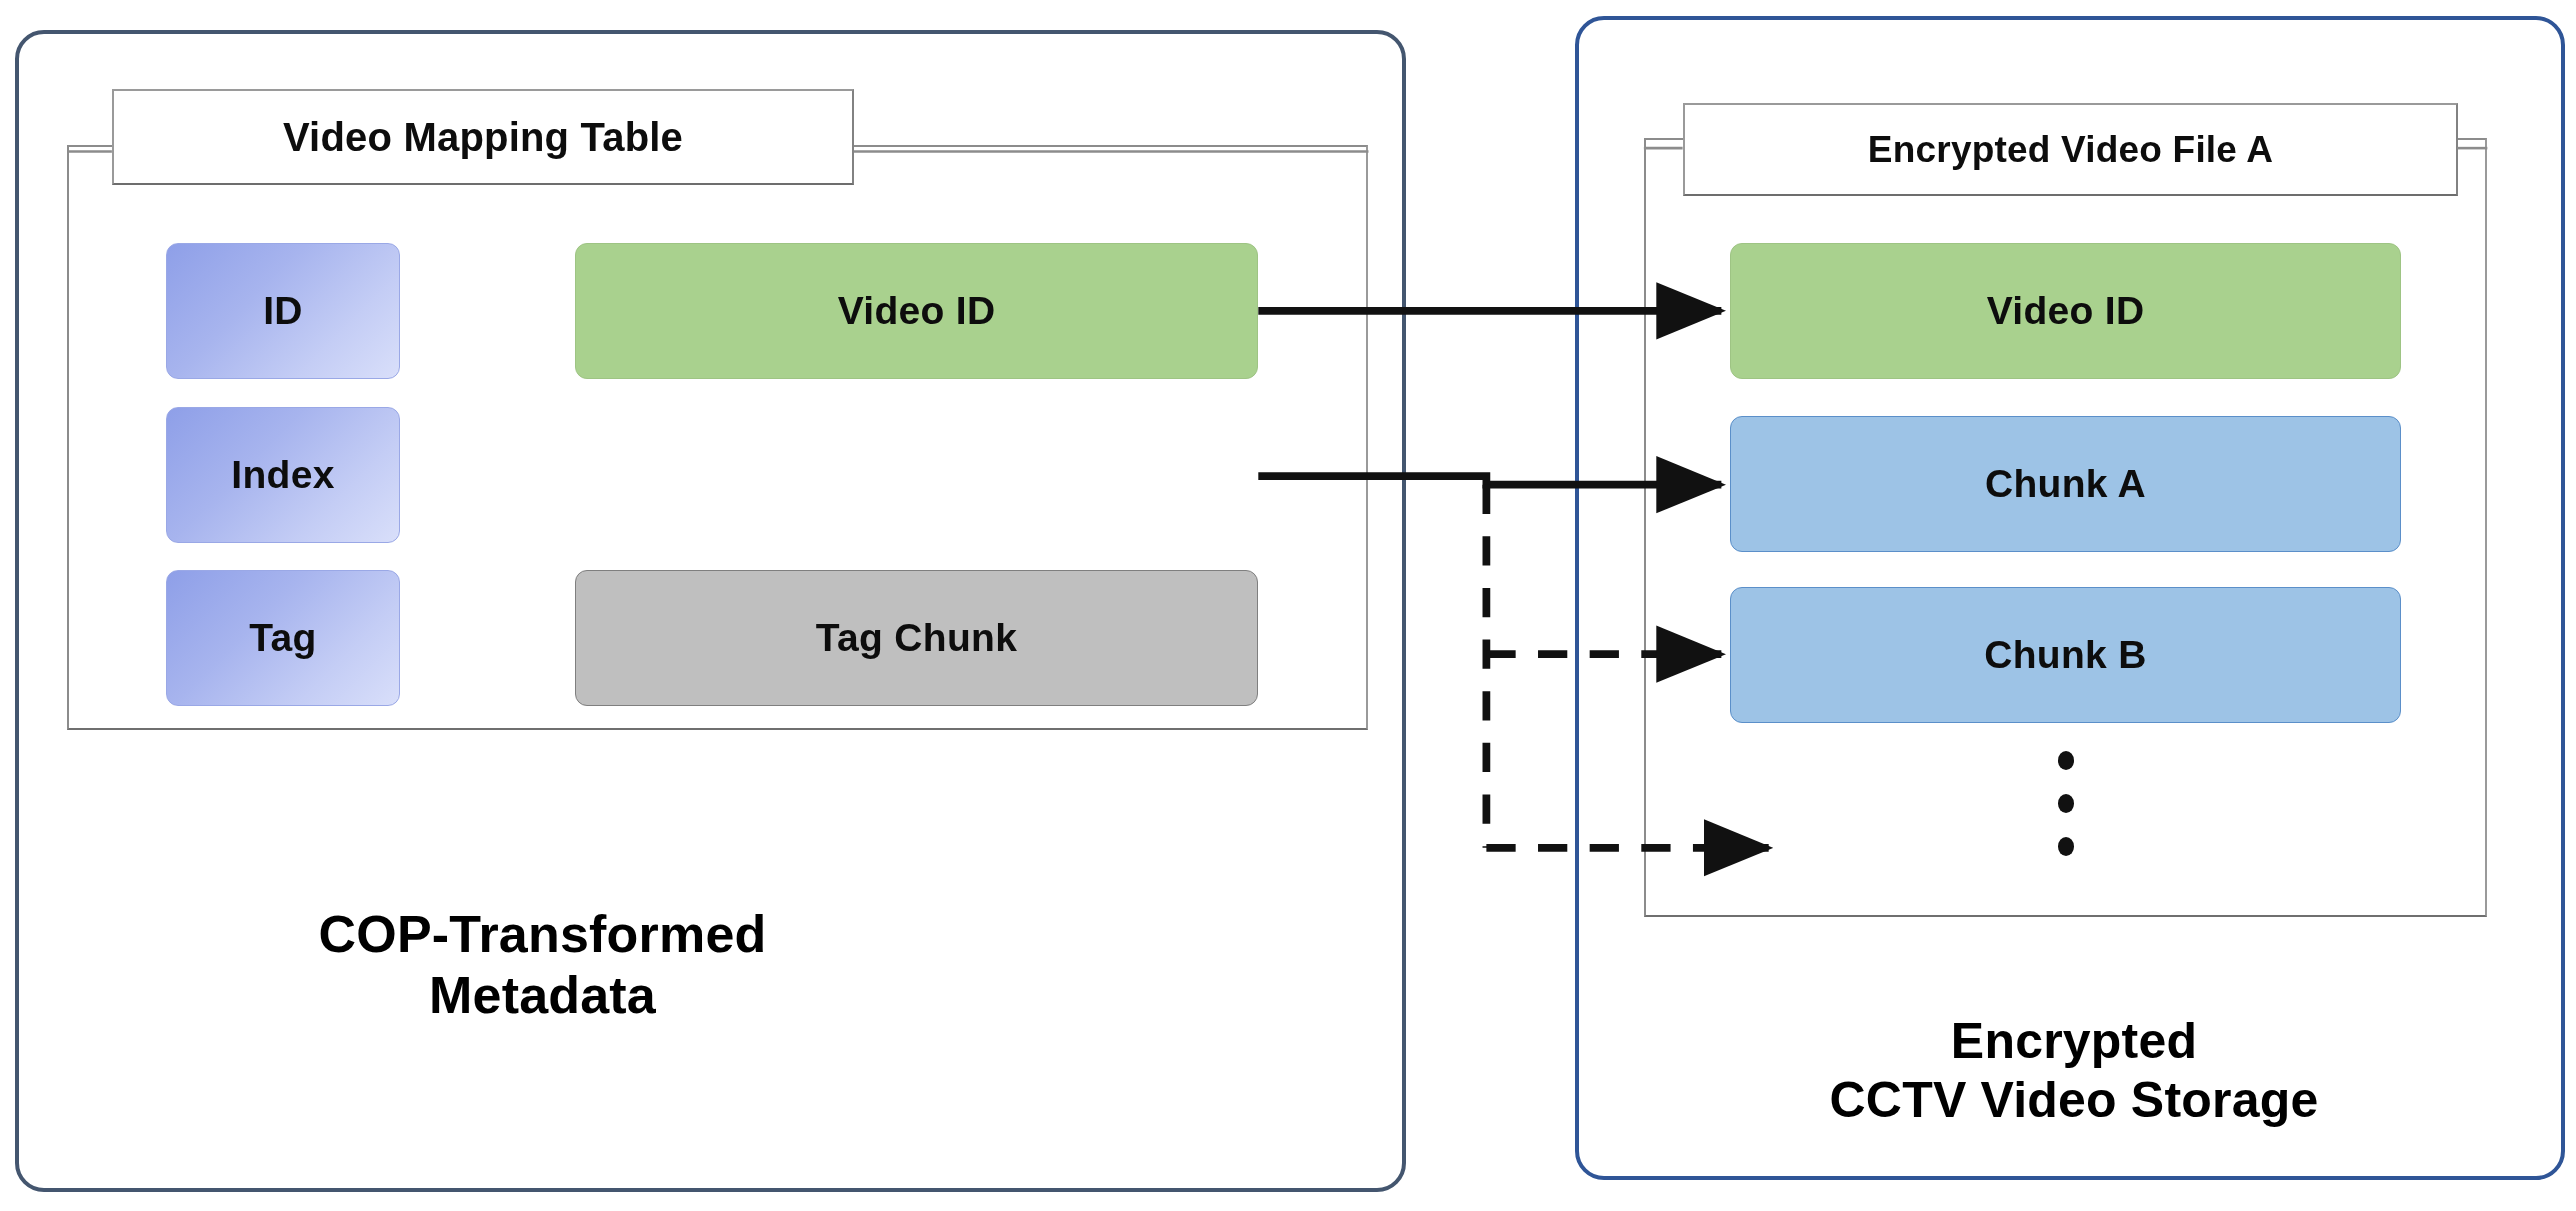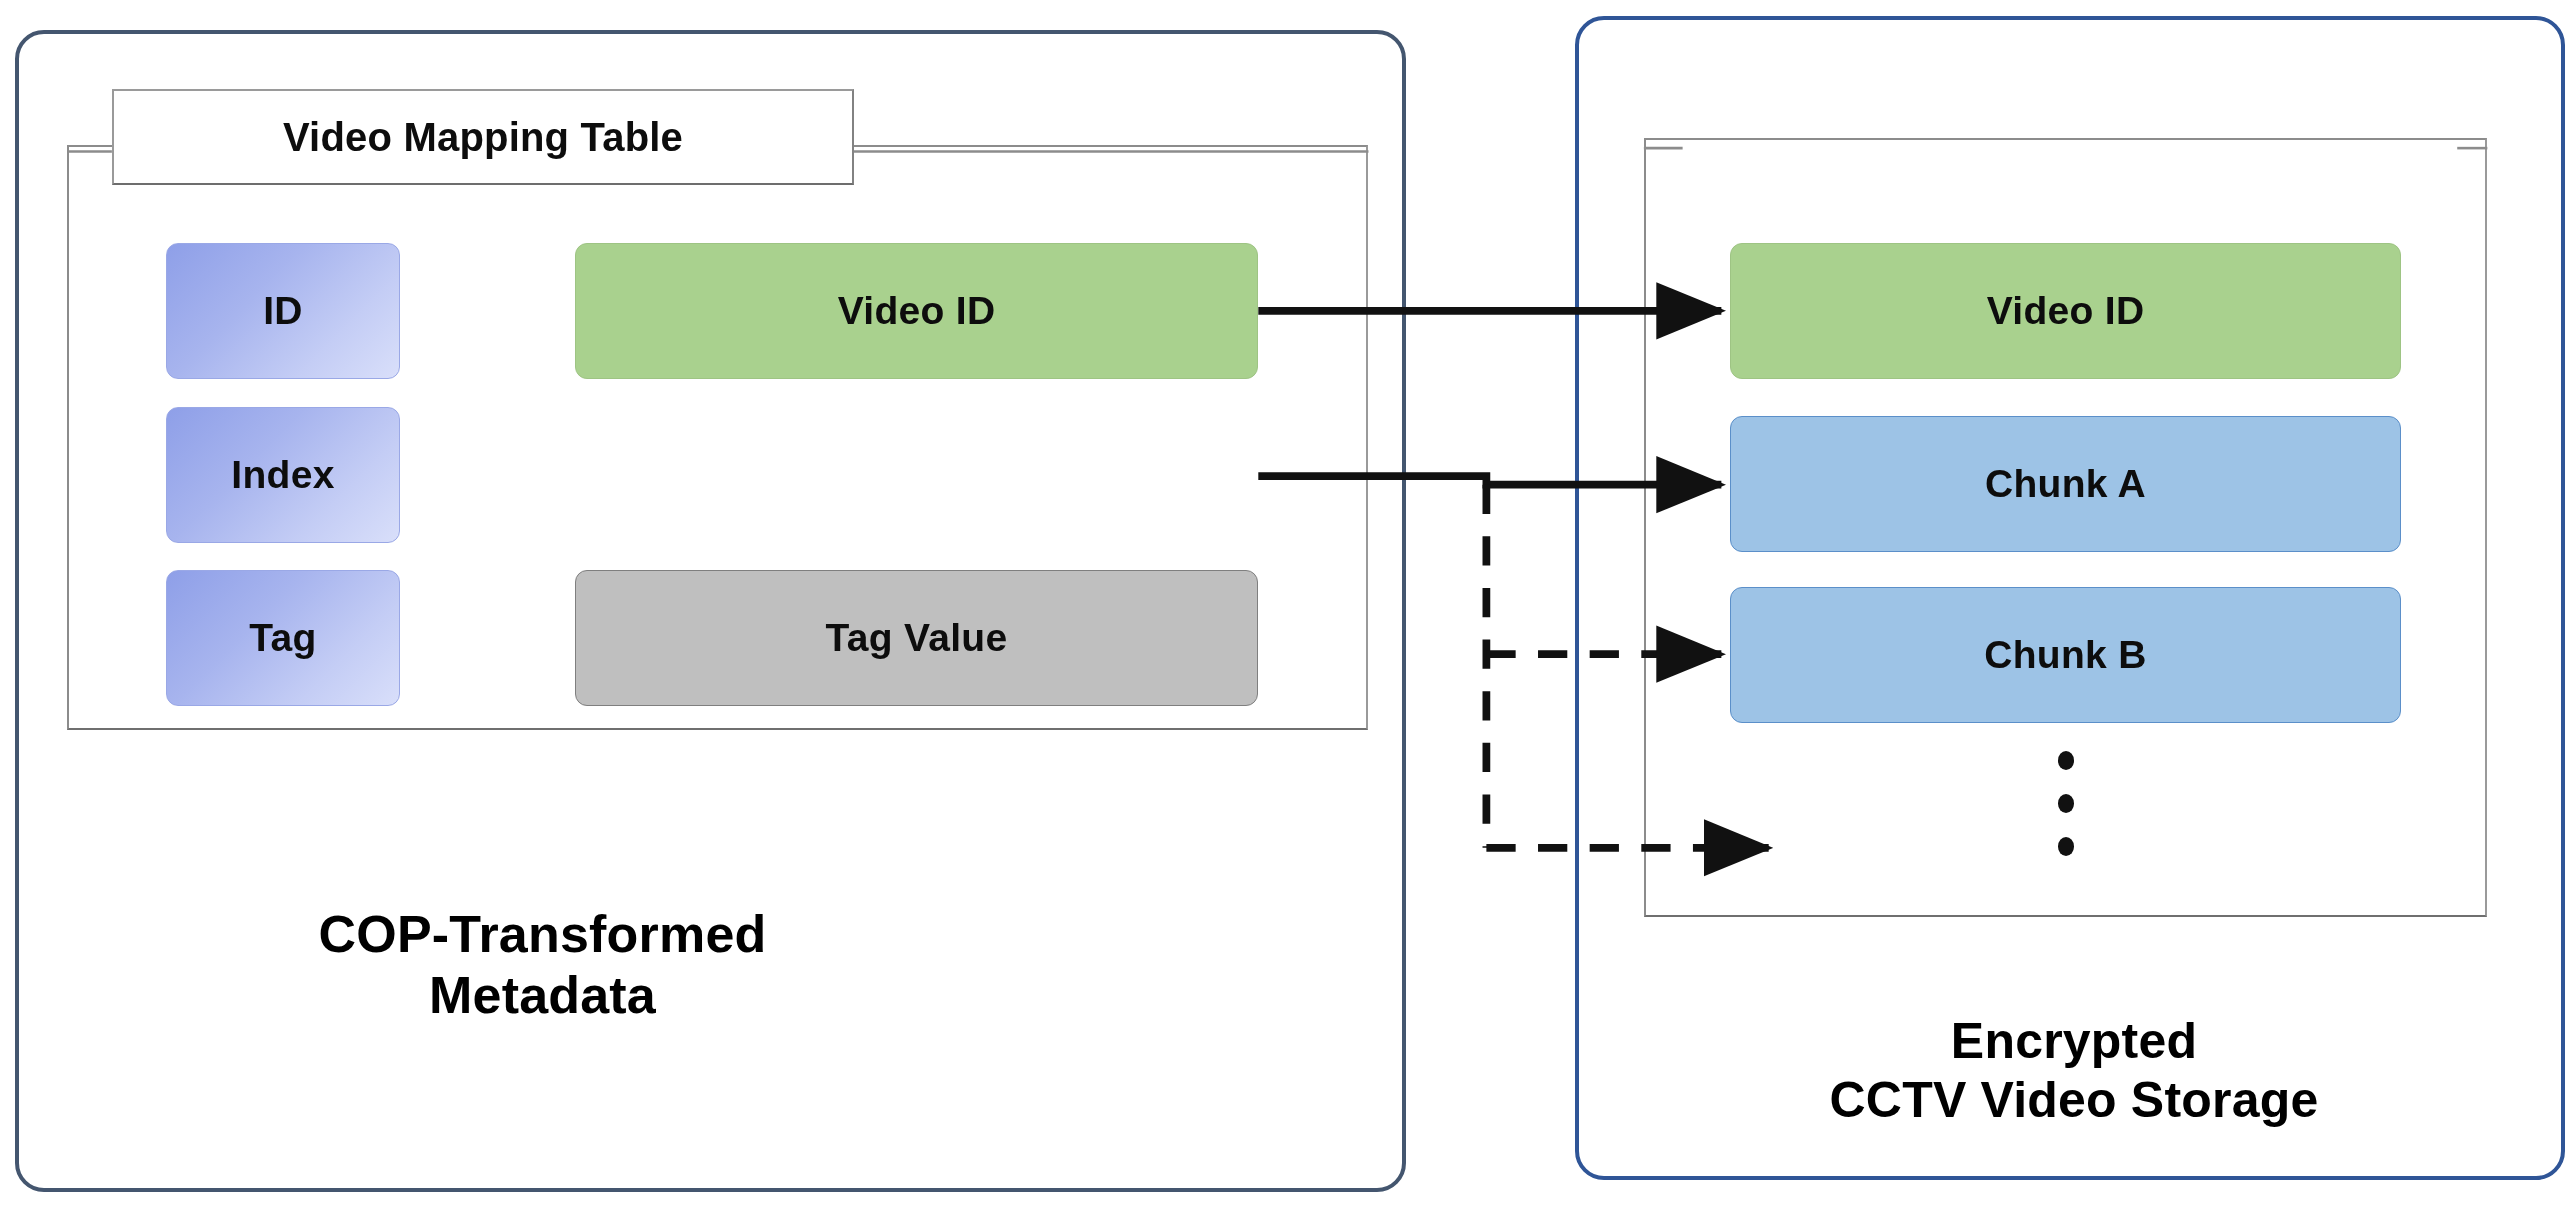--- a/index.html
+++ b/index.html
@@ -101,31 +101,32 @@
 
   <div class="inner-frame" id="frame-left"></div>
 
   <div class="title-box" id="title-left">Video Mapping Table</div>
 
   <div class="cell key" id="cell-id">ID</div>
   <div class="cell key" id="cell-index">Index</div>
   <div class="cell key" id="cell-tag">Tag</div>
 
   <div class="cell green" id="cell-video-id">Video ID</div>
-  <div class="cell gray" id="cell-tag-value">Tag Value</div>
+  <div class="cell gray" id="cell-tag-value">Tag Chunk</div>
 
   <div class="caption" id="caption-left">
     <div>COP-Transformed</div>
     <div>Metadata</div>
   </div>
 
   <div class="panel" id="panel-right"></div>
 
   <div class="inner-frame" id="frame-right"></div>
 
+  <div class="title-box" id="title-right">Encrypted Video File A</div>
 
   <div class="cell green" id="cell-r-video-id">Video ID</div>
   <div class="cell blue" id="cell-r-chunk-a">Chunk A</div>
   <div class="cell blue" id="cell-r-chunk-b">Chunk B</div>
 
   <div id="ellipsis">
     <i></i>
       <i></i>
       <i></i>
   </div>

